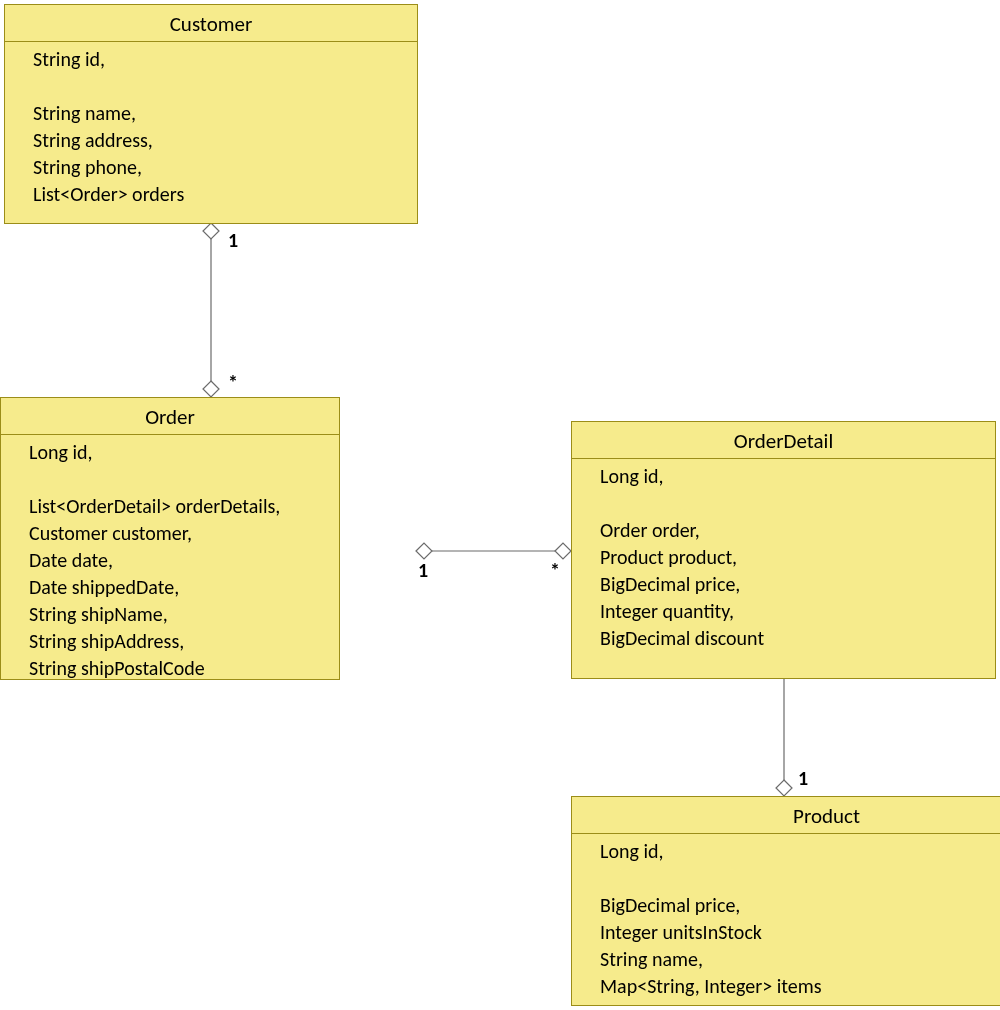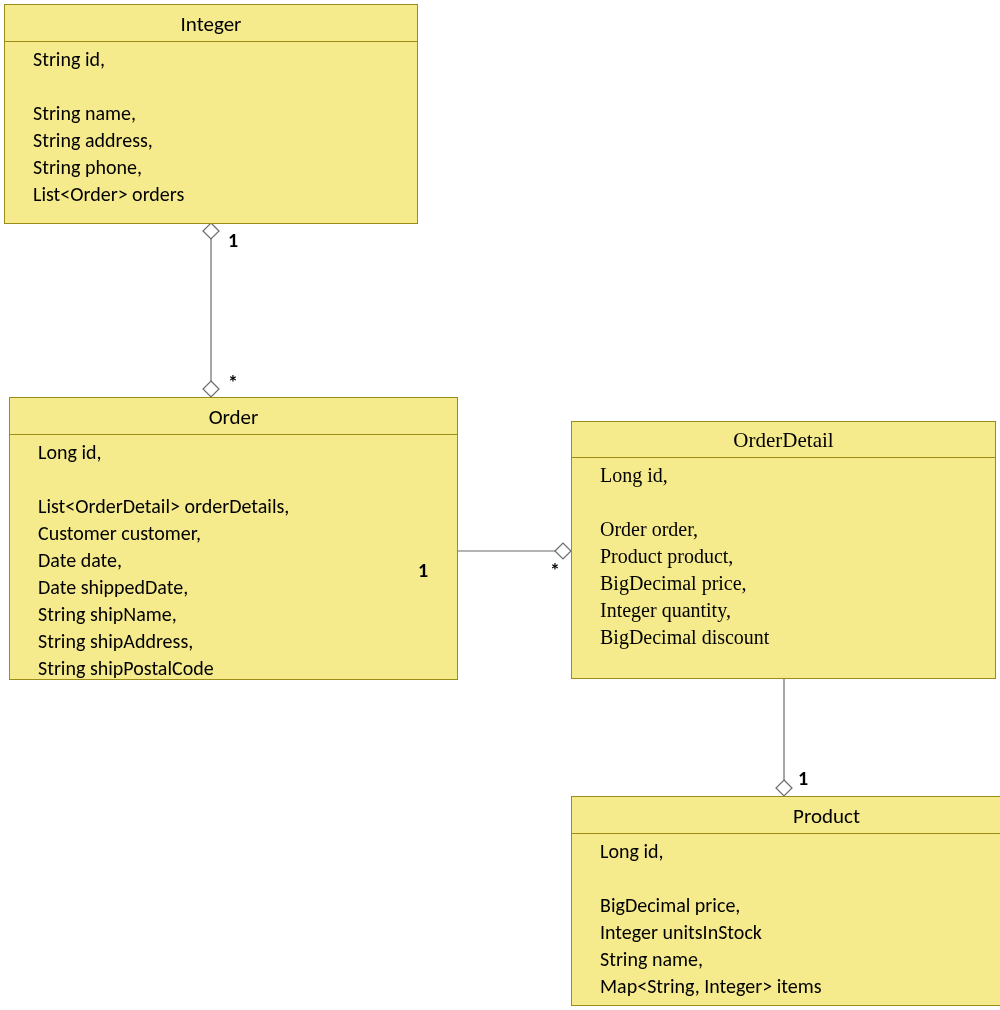--- a/index.html
+++ b/index.html
@@ -64,43 +64,43 @@
 
     <line x1="432" y1="551" x2="555" y2="551" stroke="#6b6b6b" stroke-width="1.2"></line>
     <polygon points="416,551 424,543 432,551 424,559" fill="#ffffff" stroke="#6b6b6b" stroke-width="1.2"></polygon>
     <polygon points="555,551 563,543 571,551 563,559" fill="#ffffff" stroke="#6b6b6b" stroke-width="1.2"></polygon>
 
     <line x1="784" y1="679" x2="784" y2="780" stroke="#6b6b6b" stroke-width="1.2"></line>
     <polygon points="784,780 792,788 784,796 776,788" fill="#ffffff" stroke="#6b6b6b" stroke-width="1.2"></polygon>
   </svg>
 
   <div class="class-box" style="left:4px; top:4px; width:414px; height:220px;">
-    <div class="class-title">Integer</div>
+    <div class="class-title">Customer</div>
     <div class="class-body">String id,
 
 String name,
 String address,
 String phone,
 List&lt;Order&gt; orders</div>
   </div>
 
-  <div class="class-box" style="left:9px; top:397px; width:449px; height:283px;">
+  <div class="class-box" style="left:0; top:397px; width:340px; height:283px;">
     <div class="class-title">Order</div>
     <div class="class-body">Long id,
 
 List&lt;OrderDetail&gt; orderDetails,
 Customer customer,
 Date date,
 Date shippedDate,
 String shipName,
 String shipAddress,
 String shipPostalCode</div>
   </div>
 
-  <div class="class-box" style="left:571px; top:421px; width:425px; height:258px;font-family:Liberation Serif, serif;">
+  <div class="class-box" style="left:571px; top:421px; width:425px; height:258px;">
     <div class="class-title">OrderDetail</div>
     <div class="class-body">Long id,
 
 Order order,
 Product product,
 BigDecimal price,
 Integer quantity,
 BigDecimal discount</div>
   </div>
 

